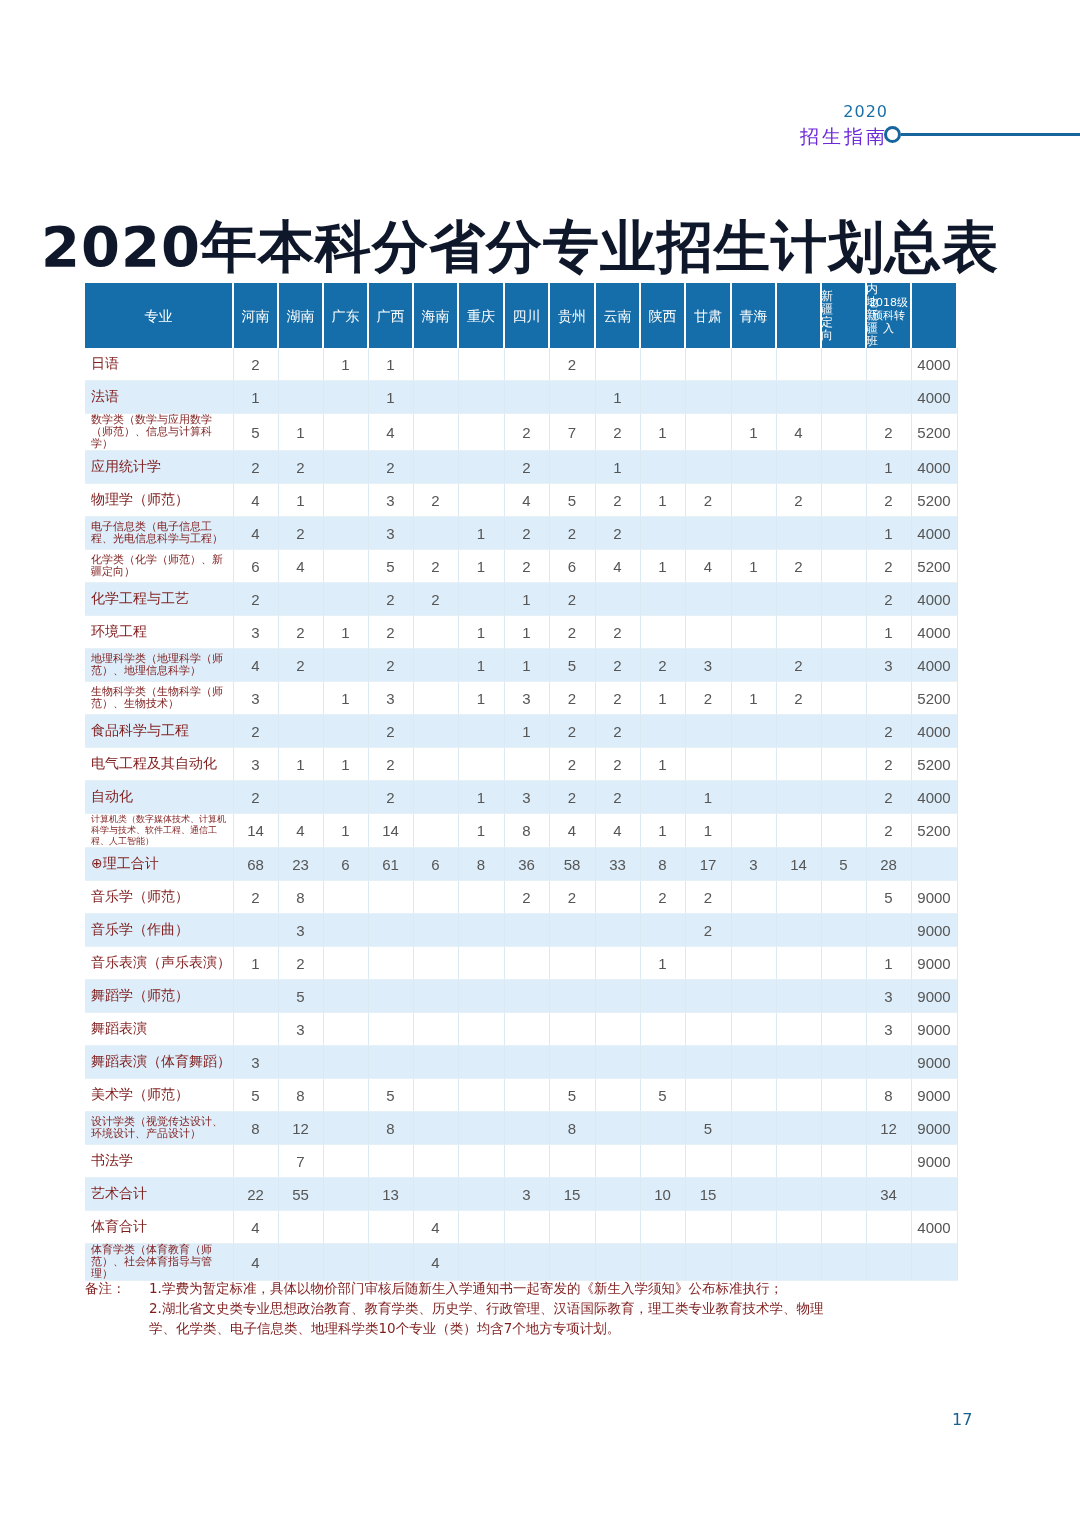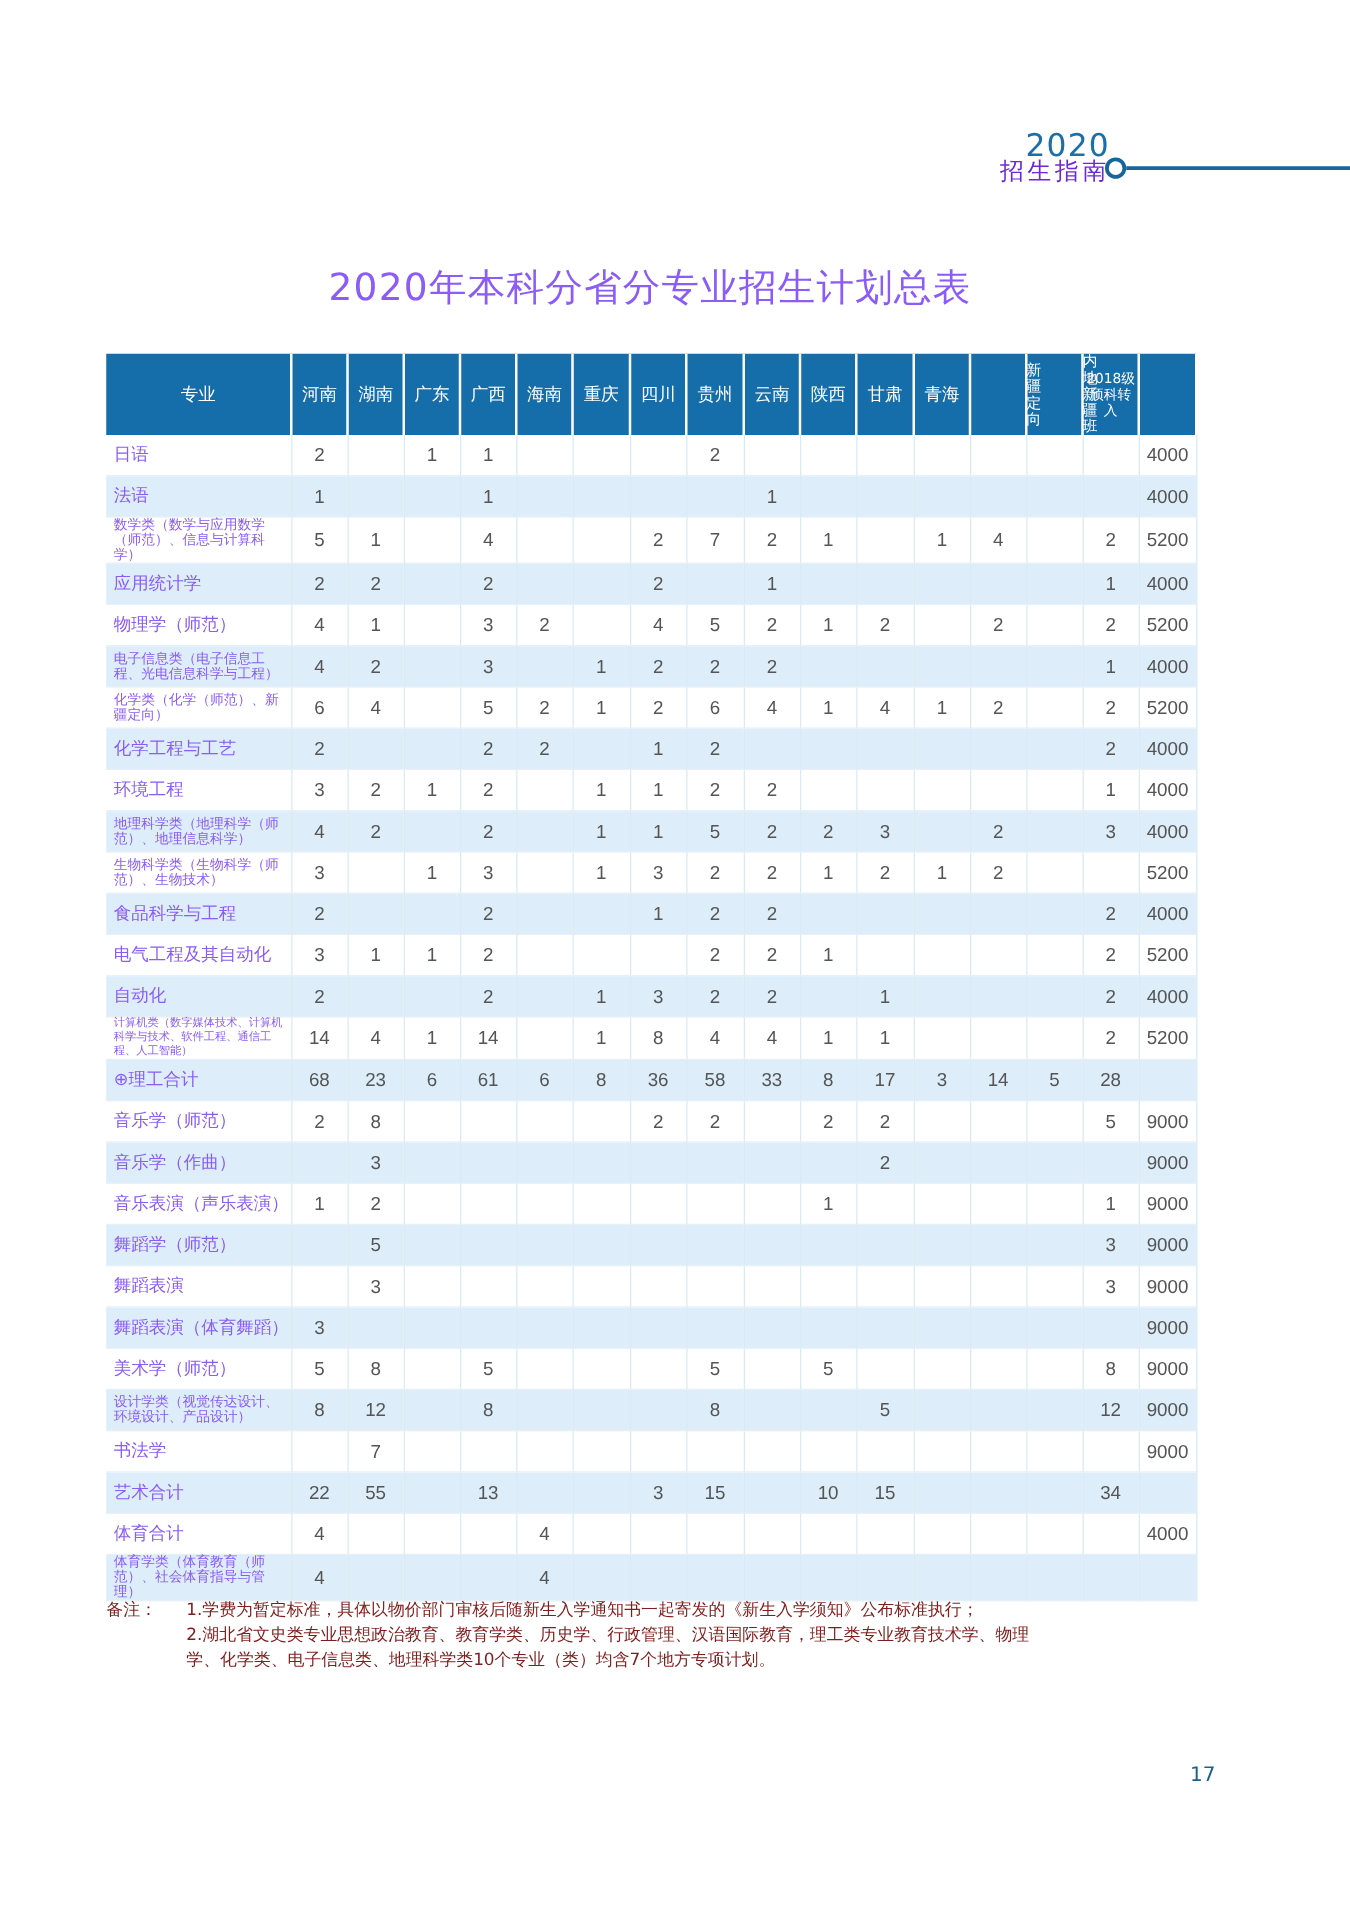--- a/index.html
+++ b/index.html
@@ -1,48 +1,48 @@
 <!DOCTYPE html>
 <html><head>
 <meta charset="utf-8">
 <style>
   html, body { margin: 0; padding: 0; }
   body {
     width: 1080px; height: 1527px; background: #ffffff; position: relative; overflow: hidden;
     font-family: "DejaVu Sans", "Liberation Sans", sans-serif; color: #333;
   }
   .header-mark { position: absolute; top: 102px; right: 0; width: 300px; height: 60px; }
-  .header-year { position: absolute; right: 192px; top: 0; font-size: 25px; color: #1b6fa8; letter-spacing: 1px; }
+  .header-year { position: absolute; right: 192px; top: 0; font-size: 16px; color: #1b6fa8; letter-spacing: 1px; }
   .header-guide { position: absolute; right: 192px; top: 22px; font-size: 19px; color: #6d28d9; letter-spacing: 3px; }
   .header-circle { position: absolute; left: 104px; top: 24px; width: 11px; height: 11px; border: 3px solid #16659c; border-radius: 50%; background: #fff; }
   .header-line { position: absolute; left: 121px; top: 31px; right: 0; height: 3px; background: #16659c; }
 
   .page-title {
     position: absolute; top: 210px; left: 0; width: 1040px; text-align: center;
-    font-size: 30px; font-weight: normal; color: #8b5cf6; letter-spacing: 1px;
+    font-size: 56px; font-weight: bold; color: #0f172a; letter-spacing: 1px;
   }
 
   table.plan {
     position: absolute; top: 283px; left: 85px; border-collapse: collapse;
     table-layout: fixed; width: 872px;
   }
   table.plan th {
     background: #156ea9; color: #fff; font-weight: normal; font-size: 14px;
     height: 31px; border-right: 2px solid #ffffff; padding: 0; line-height: 14px;
   }
   table.plan th.small { font-size: 12px; line-height: 13px; padding-left: 44px; }
   table.plan th.tiny { font-size: 11px; line-height: 13px; }
   table.plan td {
     height: 32px; border-right: 1px solid #dbe9f3; border-bottom: 1px solid #e6f0f7;
     text-align: center; font-size: 15px; color: #555; padding: 0;
     font-family: "Liberation Sans", sans-serif;
   }
   table.plan tr:nth-child(even) td { background: #ddeefa; }
   table.plan tr:nth-child(odd) td { background: #ffffff; }
-  table.plan td.name { text-align: left; padding-left: 6px; color: #8b5cf6; font-size: 14px;
+  table.plan td.name { text-align: left; padding-left: 6px; color: #7f1d1d; font-size: 14px;
     font-family: "DejaVu Sans", sans-serif; }
   table.plan td.name.sm { font-size: 11px; line-height: 12px; }
   table.plan td.name.xs { font-size: 9px; line-height: 11px; }
   table.plan td.fee { text-align: center; }
 
   .notes { position: absolute; top: 1278px; left: 85px; width: 760px; font-size: 13.5px; color: #7f1d1d; line-height: 20px; }
   .notes .label { position: absolute; left: 0; top: 0; }
   .notes .note { margin-left: 64px; }
   .page-num { position: absolute; top: 1410px; left: 952px; font-size: 16px; color: #1b5f8e; }
 </style>

